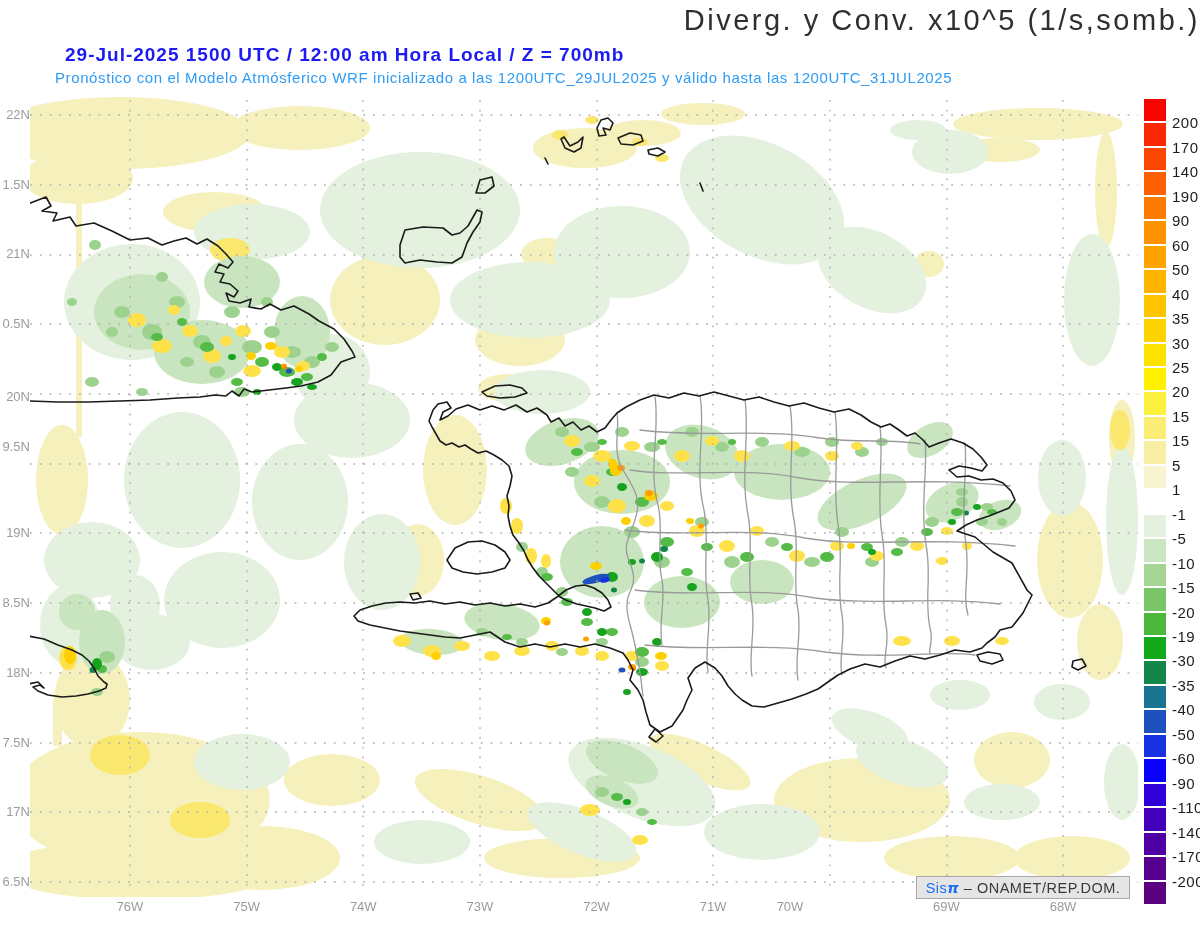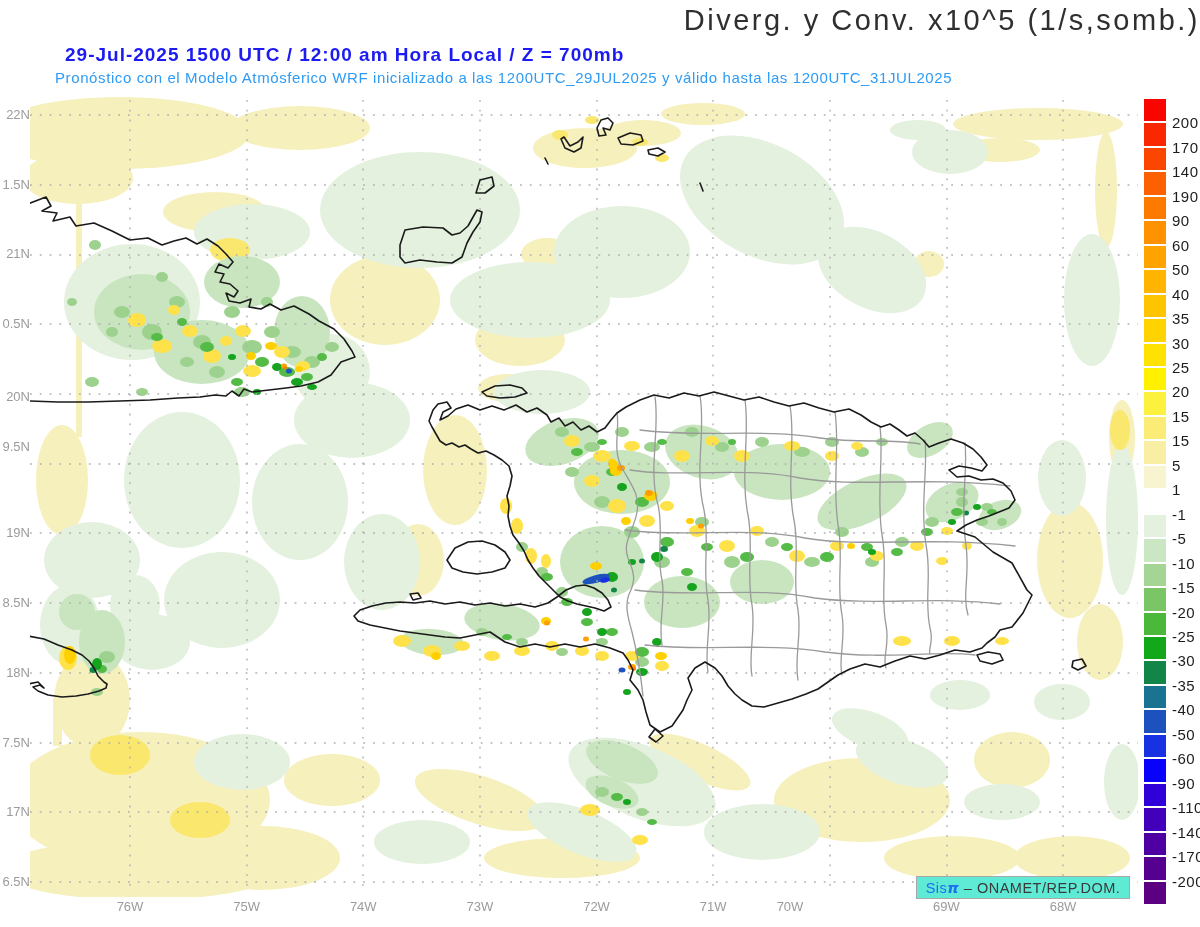--- a/index.html
+++ b/index.html
@@ -8,21 +8,21 @@
   .title{position:absolute;top:4px;left:0;width:1200px;text-align:right;
          font-size:29px;letter-spacing:2.5px;font-weight:400;}
   .subtitle1{position:absolute;top:44px;left:65px;font-size:19px;letter-spacing:1px;}
   .subtitle2{position:absolute;top:69px;left:55px;font-size:15px;letter-spacing:0.6px;}
   .lat-label{position:absolute;left:0;width:30px;text-align:right;font-size:13px;line-height:15px;}
   .lon-label{position:absolute;top:899px;font-size:13px;transform:translateX(-50%);}
   #map-svg{position:absolute;left:30px;top:97px;}
   #cbar{position:absolute;left:1144px;top:99px;width:22px;height:807px;}
   .cbar-cell{position:absolute;left:0;width:22px;}
   .cbar-label{position:absolute;left:1172px;font-size:15px;color:#1c1c1c;letter-spacing:0.5px;line-height:17px;}
-  .attribution{position:absolute;left:916px;top:876px;width:212px;height:21px;background:#5eead4;
+  .attribution{position:absolute;left:916px;top:876px;width:212px;height:21px;background:#e5e5e5;
                border:1px solid #a8a8a8;display:flex;align-items:center;justify-content:center;
                font-size:14.5px;letter-spacing:0.5px;white-space:pre;}
   .attr-pi{font-style:italic;font-weight:bold;font-family:"DejaVu Sans",sans-serif;}
 </style>
 </head>
 <body>
 
 <div class="page">
 
   <div class="title" style="color: rgb(47, 47, 47);">Diverg. y Conv. x10^5 (1/s,somb.)</div>
@@ -498,21 +498,21 @@
       <div class="cbar-label" style="top: 383.455px;">20</div>
       <div class="cbar-label" style="top: 407.909px;">15</div>
       <div class="cbar-label" style="top: 432.364px;">15</div>
       <div class="cbar-label" style="top: 456.818px;">5</div>
       <div class="cbar-label" style="top: 481.273px;">1</div>
       <div class="cbar-label" style="top: 505.727px;">-1</div>
       <div class="cbar-label" style="top: 530.182px;">-5</div>
       <div class="cbar-label" style="top: 554.636px;">-10</div>
       <div class="cbar-label" style="top: 579.091px;">-15</div>
       <div class="cbar-label" style="top: 603.545px;">-20</div>
-      <div class="cbar-label" style="top: 628px;">-25</div>
+      <div class="cbar-label" style="top: 628px;">-19</div>
       <div class="cbar-label" style="top: 652.455px;">-30</div>
       <div class="cbar-label" style="top: 676.909px;">-35</div>
       <div class="cbar-label" style="top: 701.364px;">-40</div>
       <div class="cbar-label" style="top: 725.818px;">-50</div>
       <div class="cbar-label" style="top: 750.273px;">-60</div>
       <div class="cbar-label" style="top: 774.727px;">-90</div>
       <div class="cbar-label" style="top: 799.182px;">-110</div>
       <div class="cbar-label" style="top: 823.636px;">-140</div>
       <div class="cbar-label" style="top: 848.091px;">-170</div>
       <div class="cbar-label" style="top: 872.545px;">-200</div>

